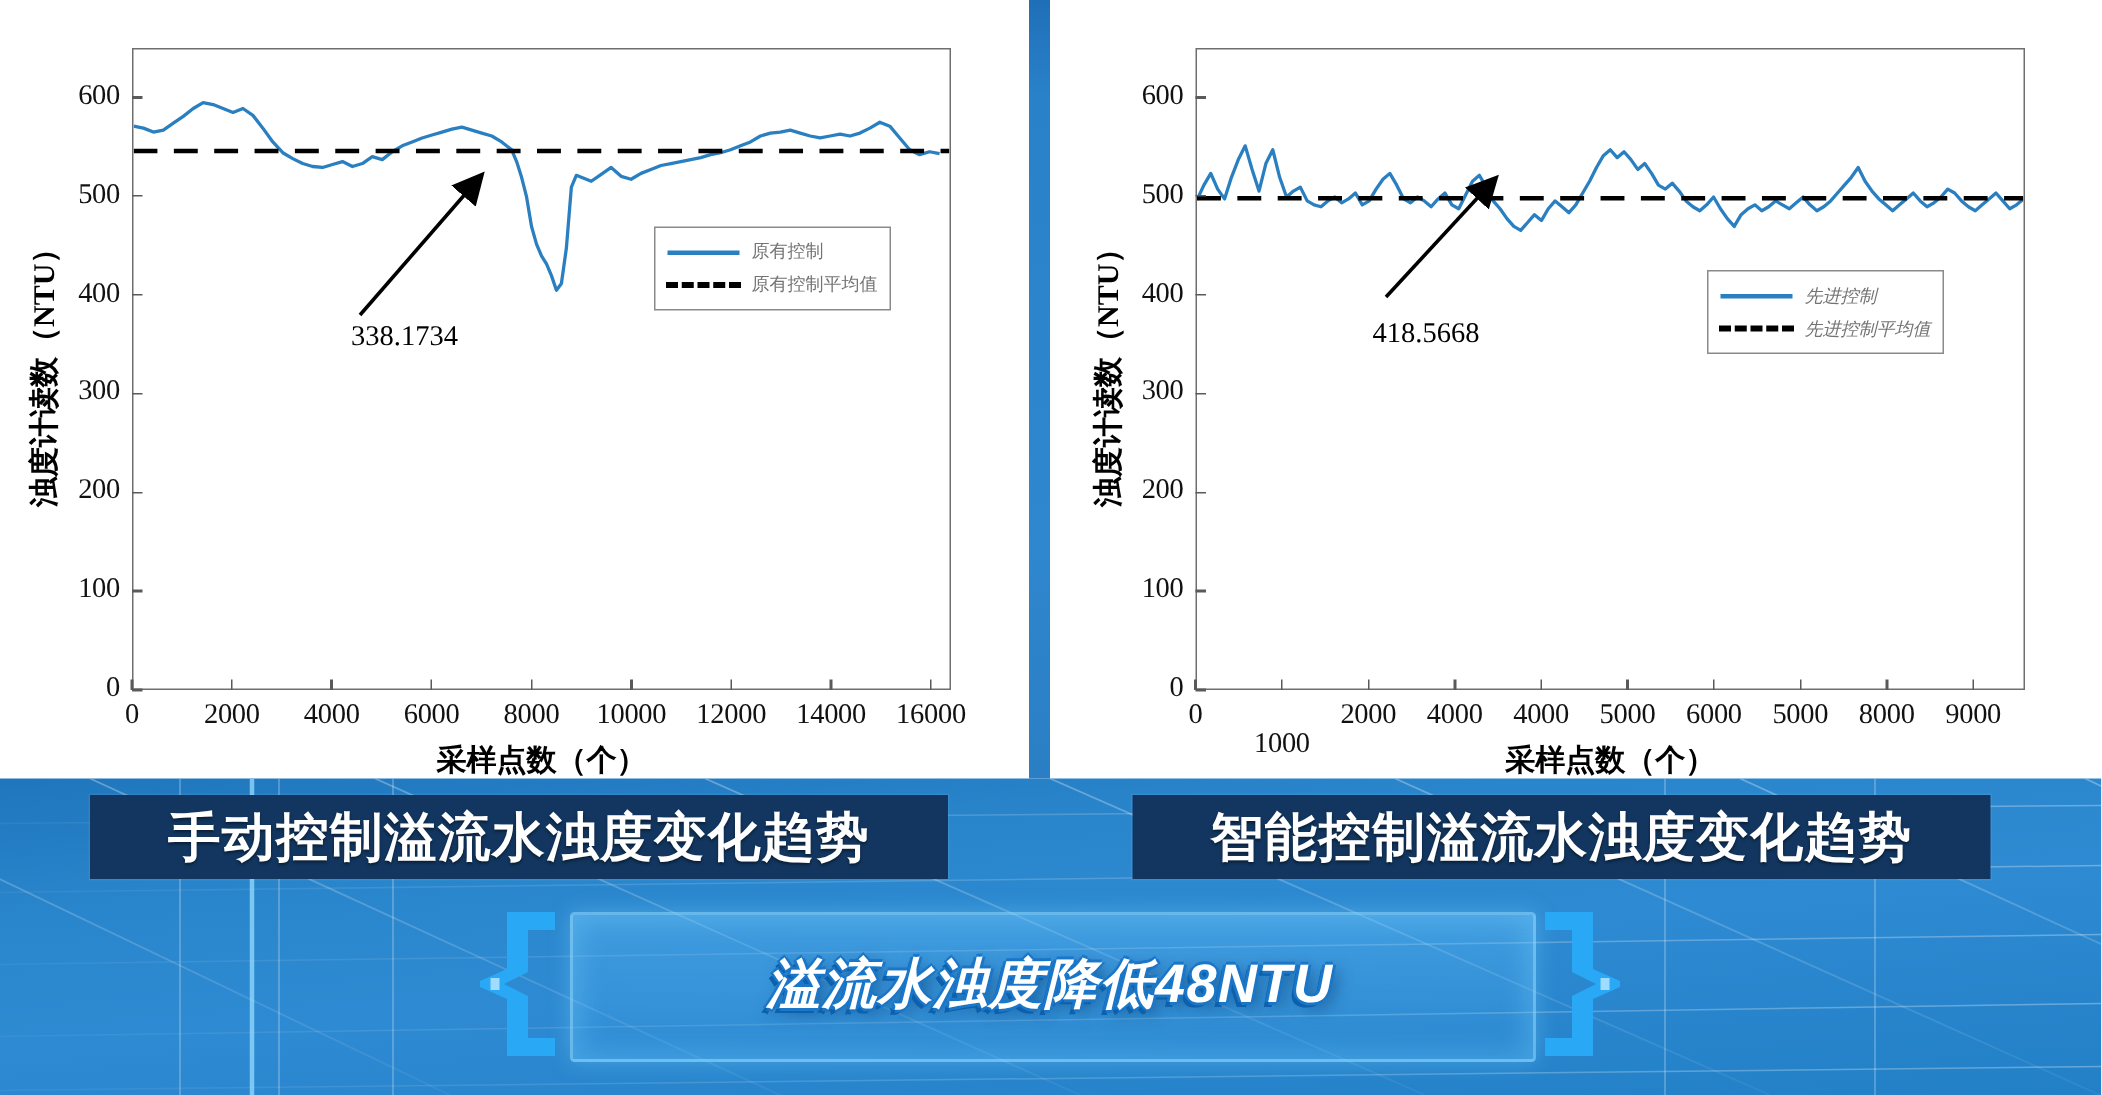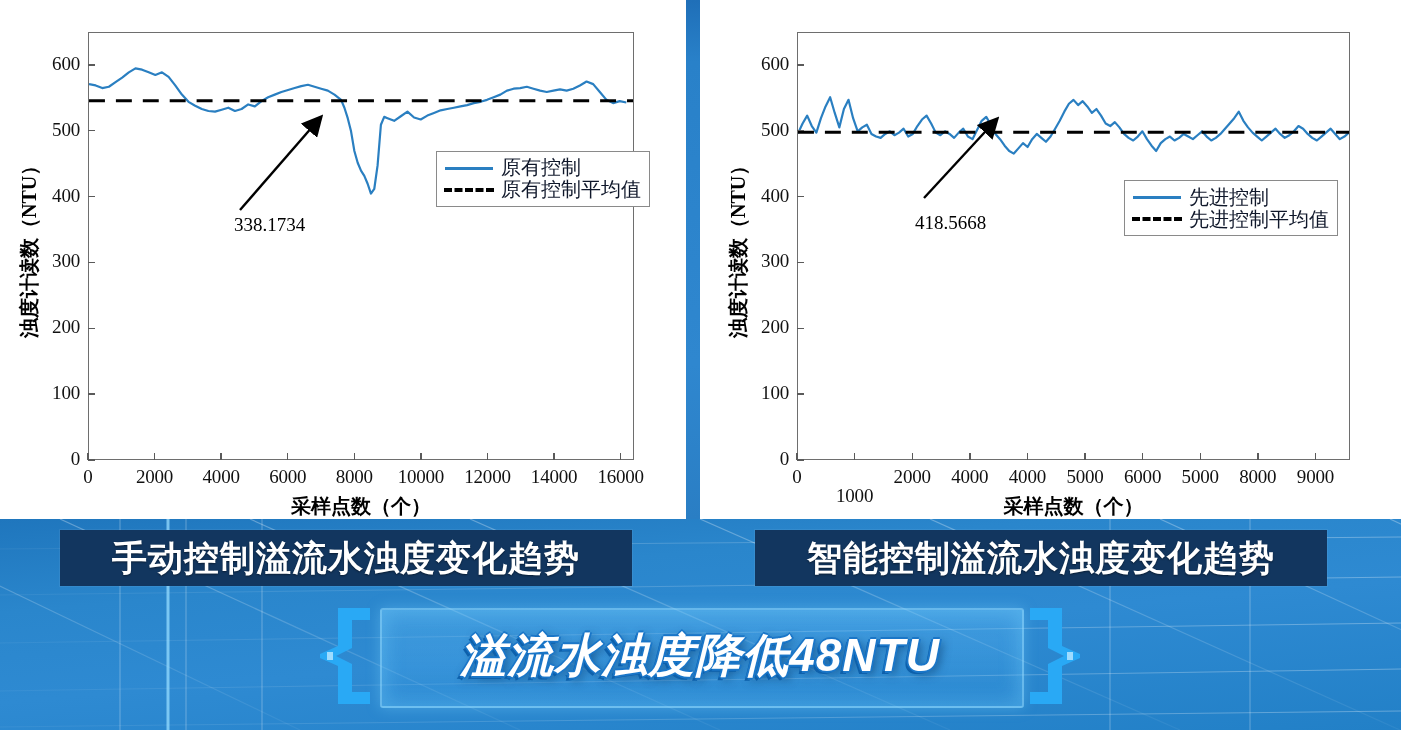--- a/index.html
+++ b/index.html
@@ -41,21 +41,21 @@
     transform:rotate(-90deg);transform-origin:left top;font-family:"Liberation Serif",serif;}
 
   
   .legend{position:absolute;border:1.4px solid #8a8a8a;background:#ffffff;padding:5px 8px 5px 6px;
     box-sizing:border-box;}
   .legend-row{display:flex;align-items:center;height:22px;}
   .legend-sample{width:52px;height:14px;position:relative;margin-right:6px;flex:0 0 52px;}
   .legend-sample .solidline{position:absolute;left:2px;right:2px;top:6px;height:3px;background:#2a7fc1;}
   .legend-sample .dashline{position:absolute;left:1px;right:1px;top:5px;height:0;
     border-top:4px dashed #000;}
-  .legend-text{font-size:20px;color:#0f172a;white-space:nowrap;font-family:"Liberation Serif",serif;}
+  .legend-text{font-size:12px;color:#737373;white-space:nowrap;font-family:"Liberation Serif",serif;}
 
   
   .annot-label{position:absolute;font-size:19px;color:#000;white-space:nowrap;
     font-family:"Liberation Serif",serif;}
   svg.annot-arrow{position:absolute;overflow:visible;}
 
   
   .bottom-region{position:absolute;left:0;top:519px;width:1401px;height:211px;overflow:hidden;
     background:linear-gradient(175deg,#1f76bd 0%,#2a86cc 28%,#2e8ad2 55%,#2280c7 100%);}
   .grid-svg{position:absolute;left:0;top:0;width:1401px;height:211px;}
@@ -68,21 +68,21 @@
     font-family:"Liberation Sans",sans-serif;text-shadow:0 1px 2px rgba(0,0,0,.45);}
 
   
   .headline-wrap{position:absolute;left:300px;top:600px;width:800px;height:112px;}
   .headline-inner{position:absolute;left:80px;top:8px;width:640px;height:96px;
     background:linear-gradient(180deg,rgba(110,200,255,.30),rgba(60,160,235,.14));
     border:2px solid rgba(150,220,255,.55);border-radius:3px;
     box-shadow:0 0 18px 4px rgba(120,210,255,.35) inset, 0 0 14px rgba(130,215,255,.35);}
   .headline-text{position:absolute;left:0;top:0;width:800px;height:112px;
     display:flex;align-items:center;justify-content:center;
-    font-size:46px;font-weight:bold;font-style:italic;color:#ffffff;letter-spacing:1px;
+    font-size:36px;font-weight:bold;font-style:italic;color:#ffffff;letter-spacing:1px;
     font-family:"Liberation Sans",sans-serif;
     text-shadow:-2px 0 0 #1a76c8, 2px 0 0 #1a76c8, 0 -2px 0 #1a76c8, 0 2px 0 #1a76c8,
                 -3px 3px 0 #0d60ab, 3px 3px 10px rgba(10,60,110,.7);}
   svg.bracket{position:absolute;overflow:visible;}
   #bracket-left{left:8px;top:6px;}
   #bracket-right{left:702px;top:6px;}
 </style>
 </head>
 <body>
 
@@ -211,21 +211,21 @@
           <div class="xlab" style="left: 340.021px; top: 466px; width: 90px;">5000</div>
           <div class="xlab" style="left: 397.625px; top: 466px; width: 90px;">6000</div>
           <div class="xlab" style="left: 455.229px; top: 466px; width: 90px;">5000</div>
           <div class="xlab" style="left: 512.833px; top: 466px; width: 90px;">8000</div>
           <div class="xlab" style="left: 570.438px; top: 466px; width: 90px;">9000</div>
         </div>
 
       <div class="axis-title-x" id="xtitle-right" style="left: 97px; width: 553px; top: 493px;">采样点数（个）</div>
       <div class="axis-title-y" id="ytitle-right" style="left: 25px; top: 338px;">浊度计读数（NTU）</div>
 
-      <div class="legend" id="legend-right" style="left: 424px; top: 180.154px;">
+      <div class="legend" id="legend-right" style="left: 438px; top: 180.154px; font-style: italic;">
         <div class="legend-row">
           <span class="legend-sample">
               <i class="solidline"></i>
             </span>
           <span class="legend-text">先进控制</span>
         </div>
         <div class="legend-row">
           <span class="legend-sample">
               <i class="dashline"></i>
             </span>

